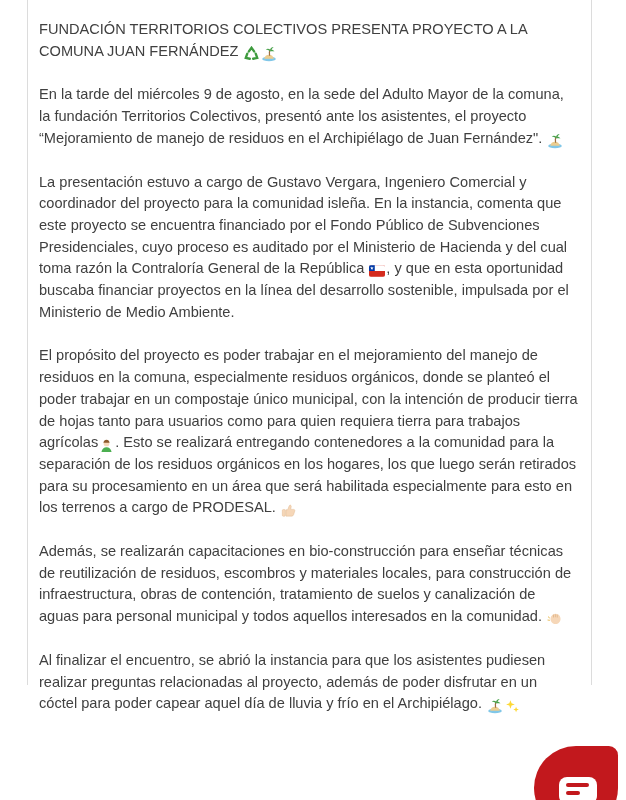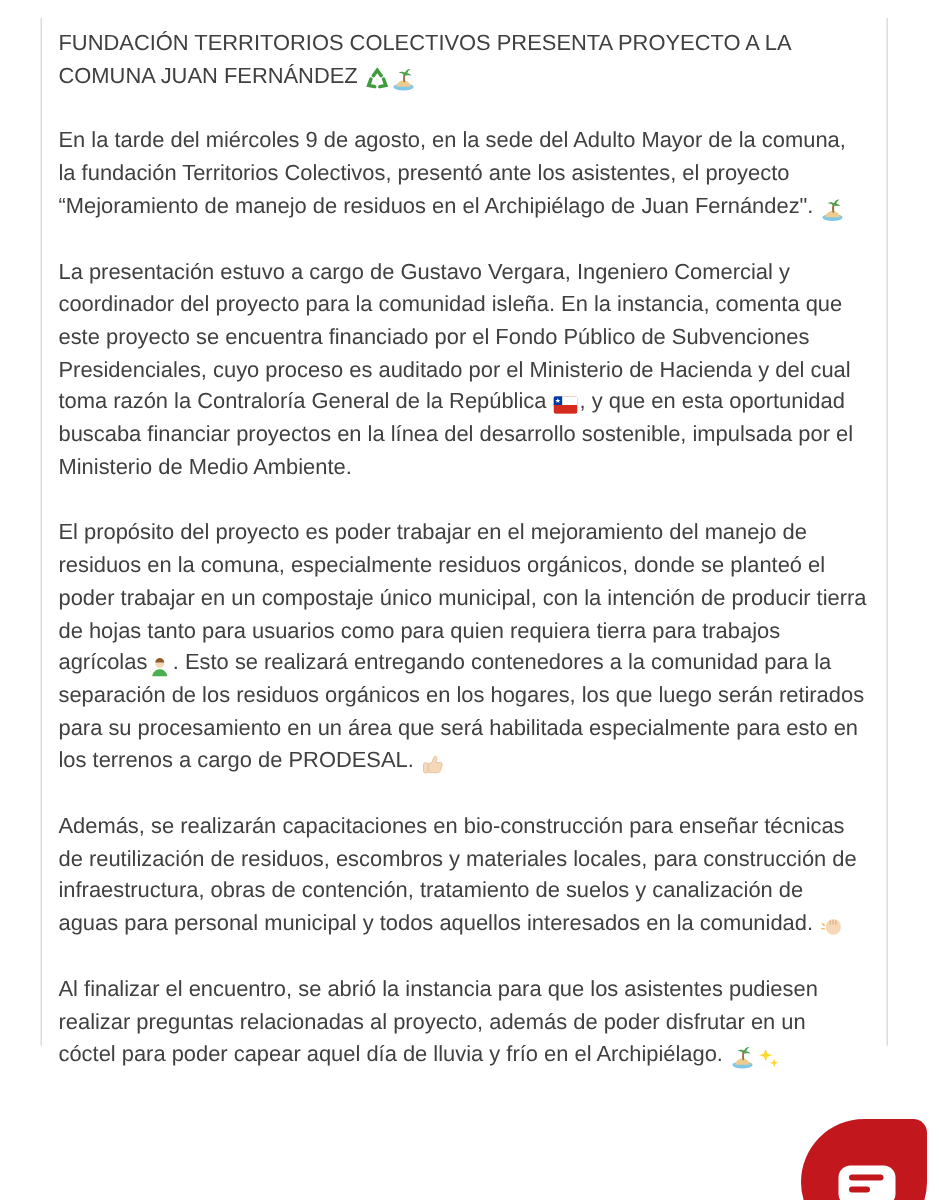--- a/index.html
+++ b/index.html
@@ -11,28 +11,28 @@
   .viewport {
     position: relative;
     width: 626px;
     height: 800px;
     overflow: hidden;
     background: var(--page-bg, #ffffff);
   }
   .card {
     position: absolute;
     left: 27px;
-    top: 12px;
+    top: 0;
     width: 565px;
     height: 685px;
     box-sizing: border-box;
     border-left: 1px solid var(--border-color, #dcdcdc);
     border-right: 1px solid var(--border-color, #dcdcdc);
     background: #ffffff;
-    padding: 7px 12px 0 11px;
+    padding: 19px 12px 0 11px;
   }
   .title, .para {
     font-size: 14.6px;
     line-height: 21.7px;
     font-weight: 400;
     color: var(--text-color, #404040);
     margin: 0 0 22px 0;
     letter-spacing: 0;
   }
   .emoji {

